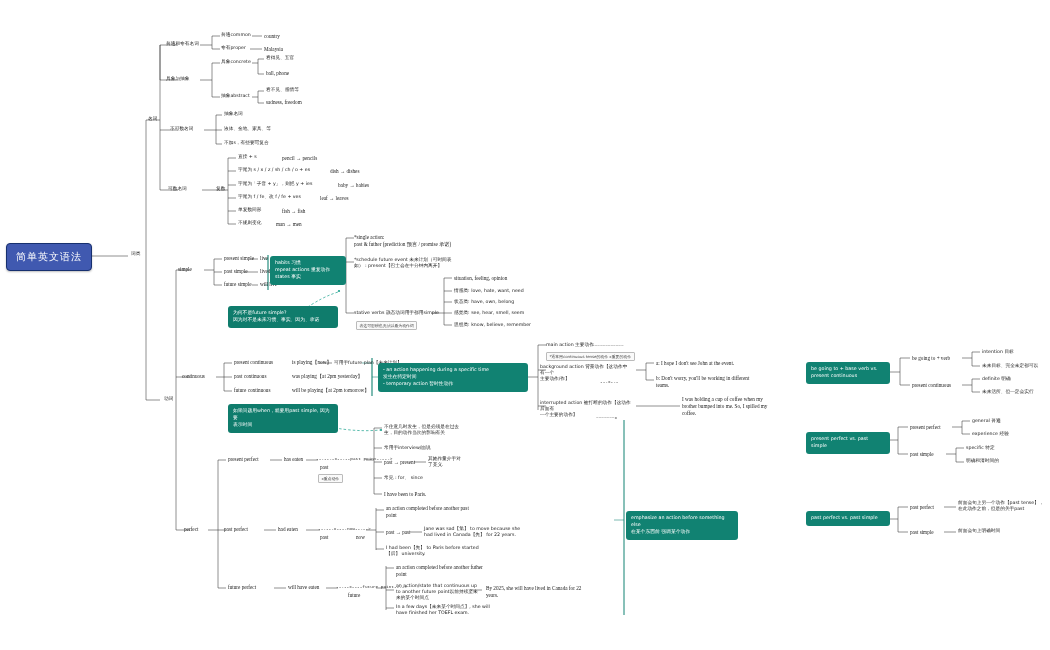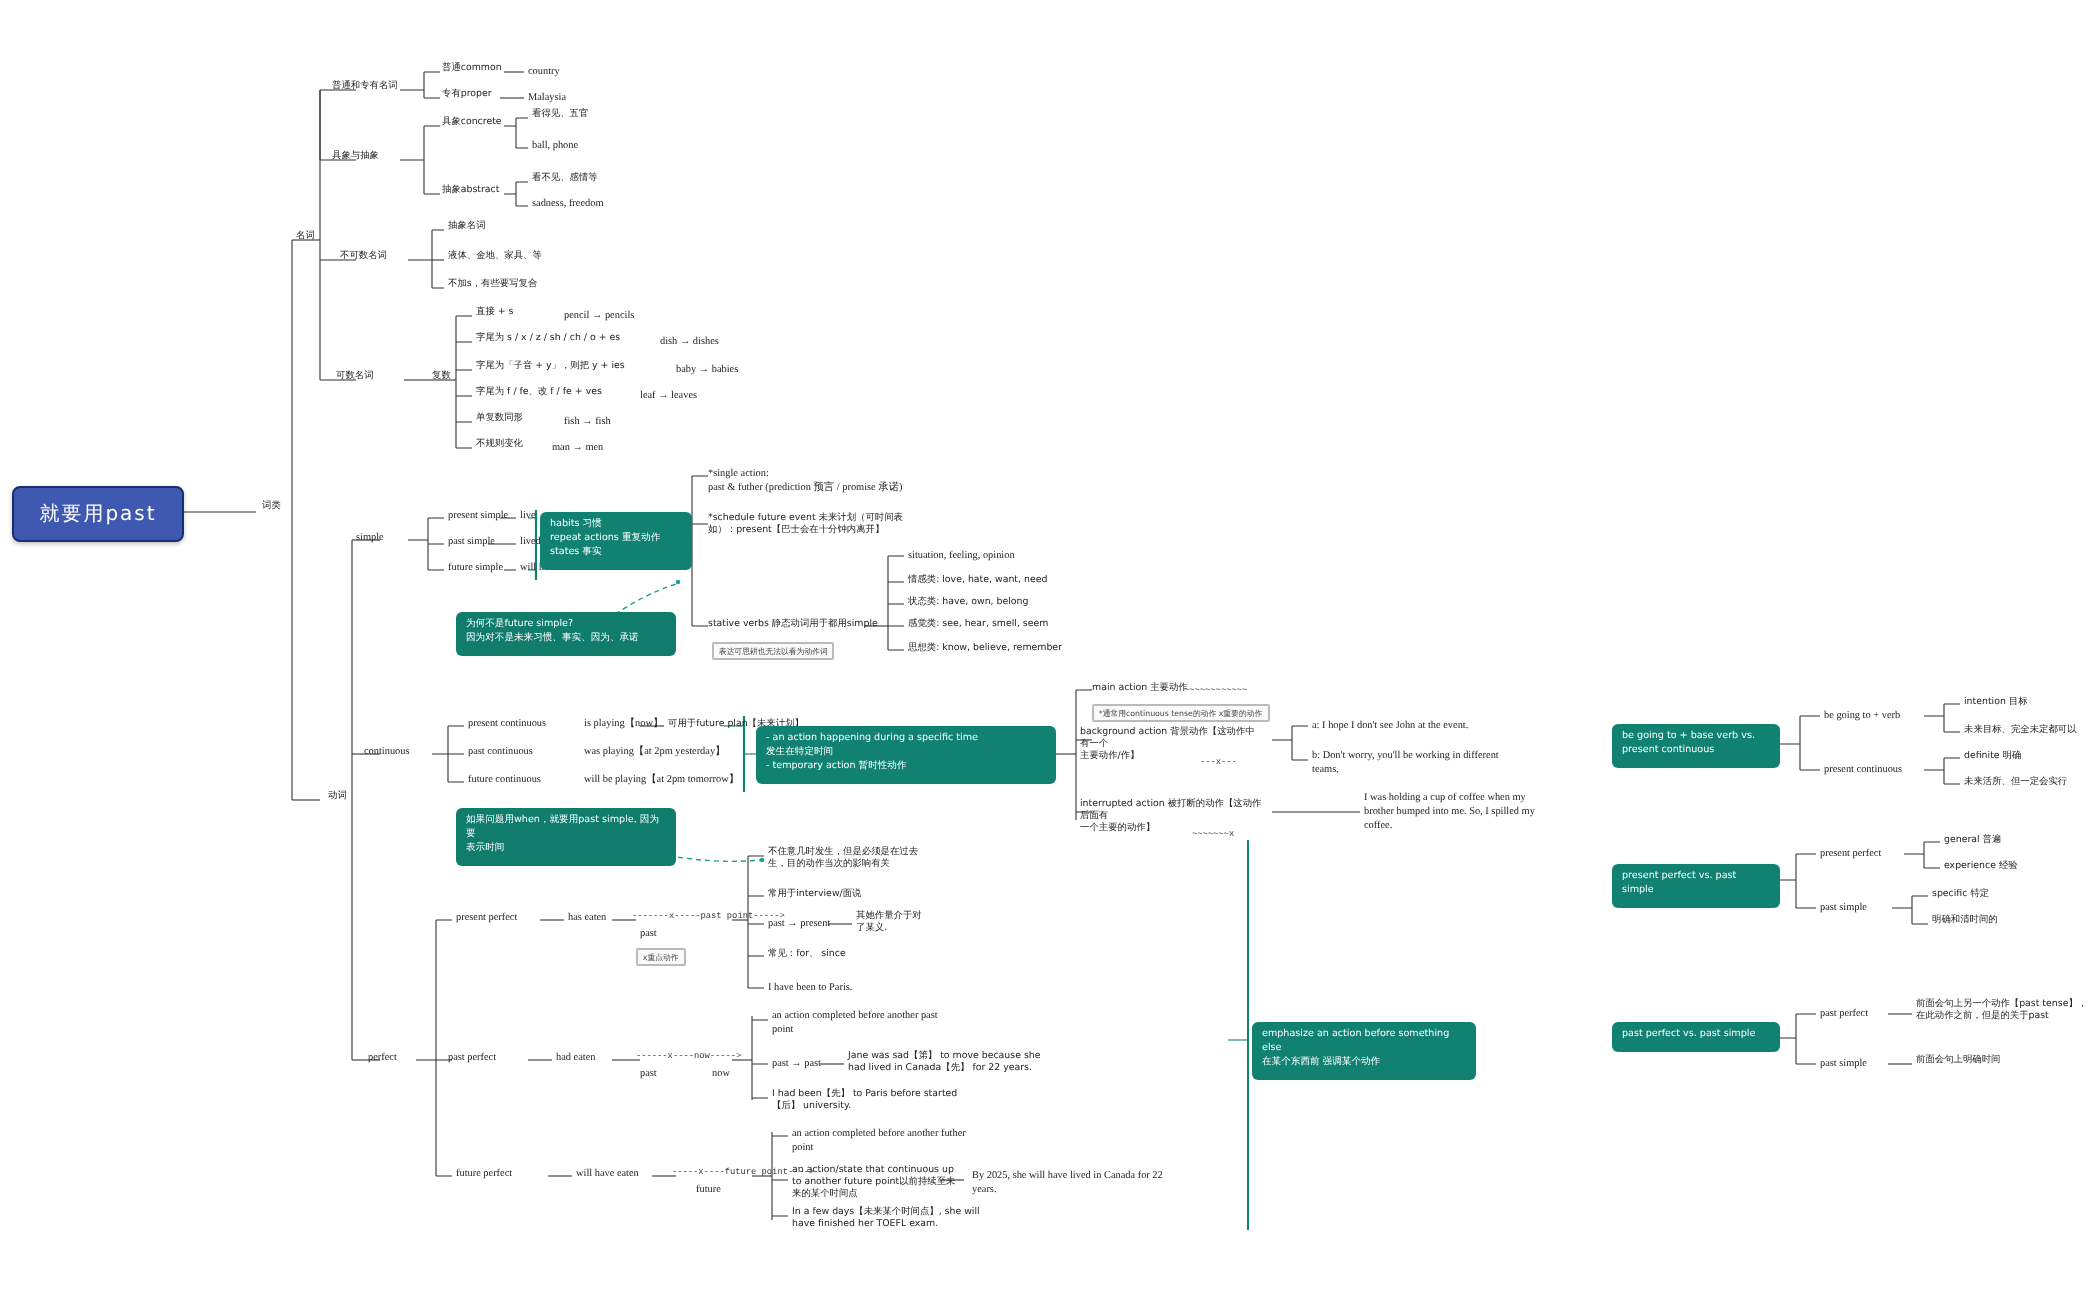--- a/index.html
+++ b/index.html
@@ -150,21 +150,21 @@
     <g stroke="#19a08d" stroke-width="0.7" fill="none" stroke-dasharray="2.5 2">
       <path d="M300,312 C318,300 326,296 338,292"></path>
       <path d="M300,418 C330,430 360,432 380,430"></path>
     </g>
     <g fill="#19a08d">
       <circle cx="339" cy="291" r="1.1"></circle>
       <circle cx="381" cy="430" r="1.1"></circle>
     </g>
   </svg>
 
-  <div class="root">就要用past</div>
+  <div class="root">简单英文语法</div>
 
   <div class="lbl cn" style="left:131px;top:251px;">词类</div>
   <div class="lbl cn" style="left:148px;top:116px;">名词</div>
   <div class="lbl cn" style="left:164px;top:396px;">动词</div>
 
   <div class="lbl cn" style="left:166px;top:41px;">普通和专有名词</div>
   <div class="lbl cn" style="left:221px;top:32px;">普通common</div>
   <div class="lbl" style="left:264px;top:33px;">country</div>
   <div class="lbl cn" style="left:221px;top:45px;">专有proper</div>
   <div class="lbl" style="left:264px;top:46px;">Malaysia</div>

